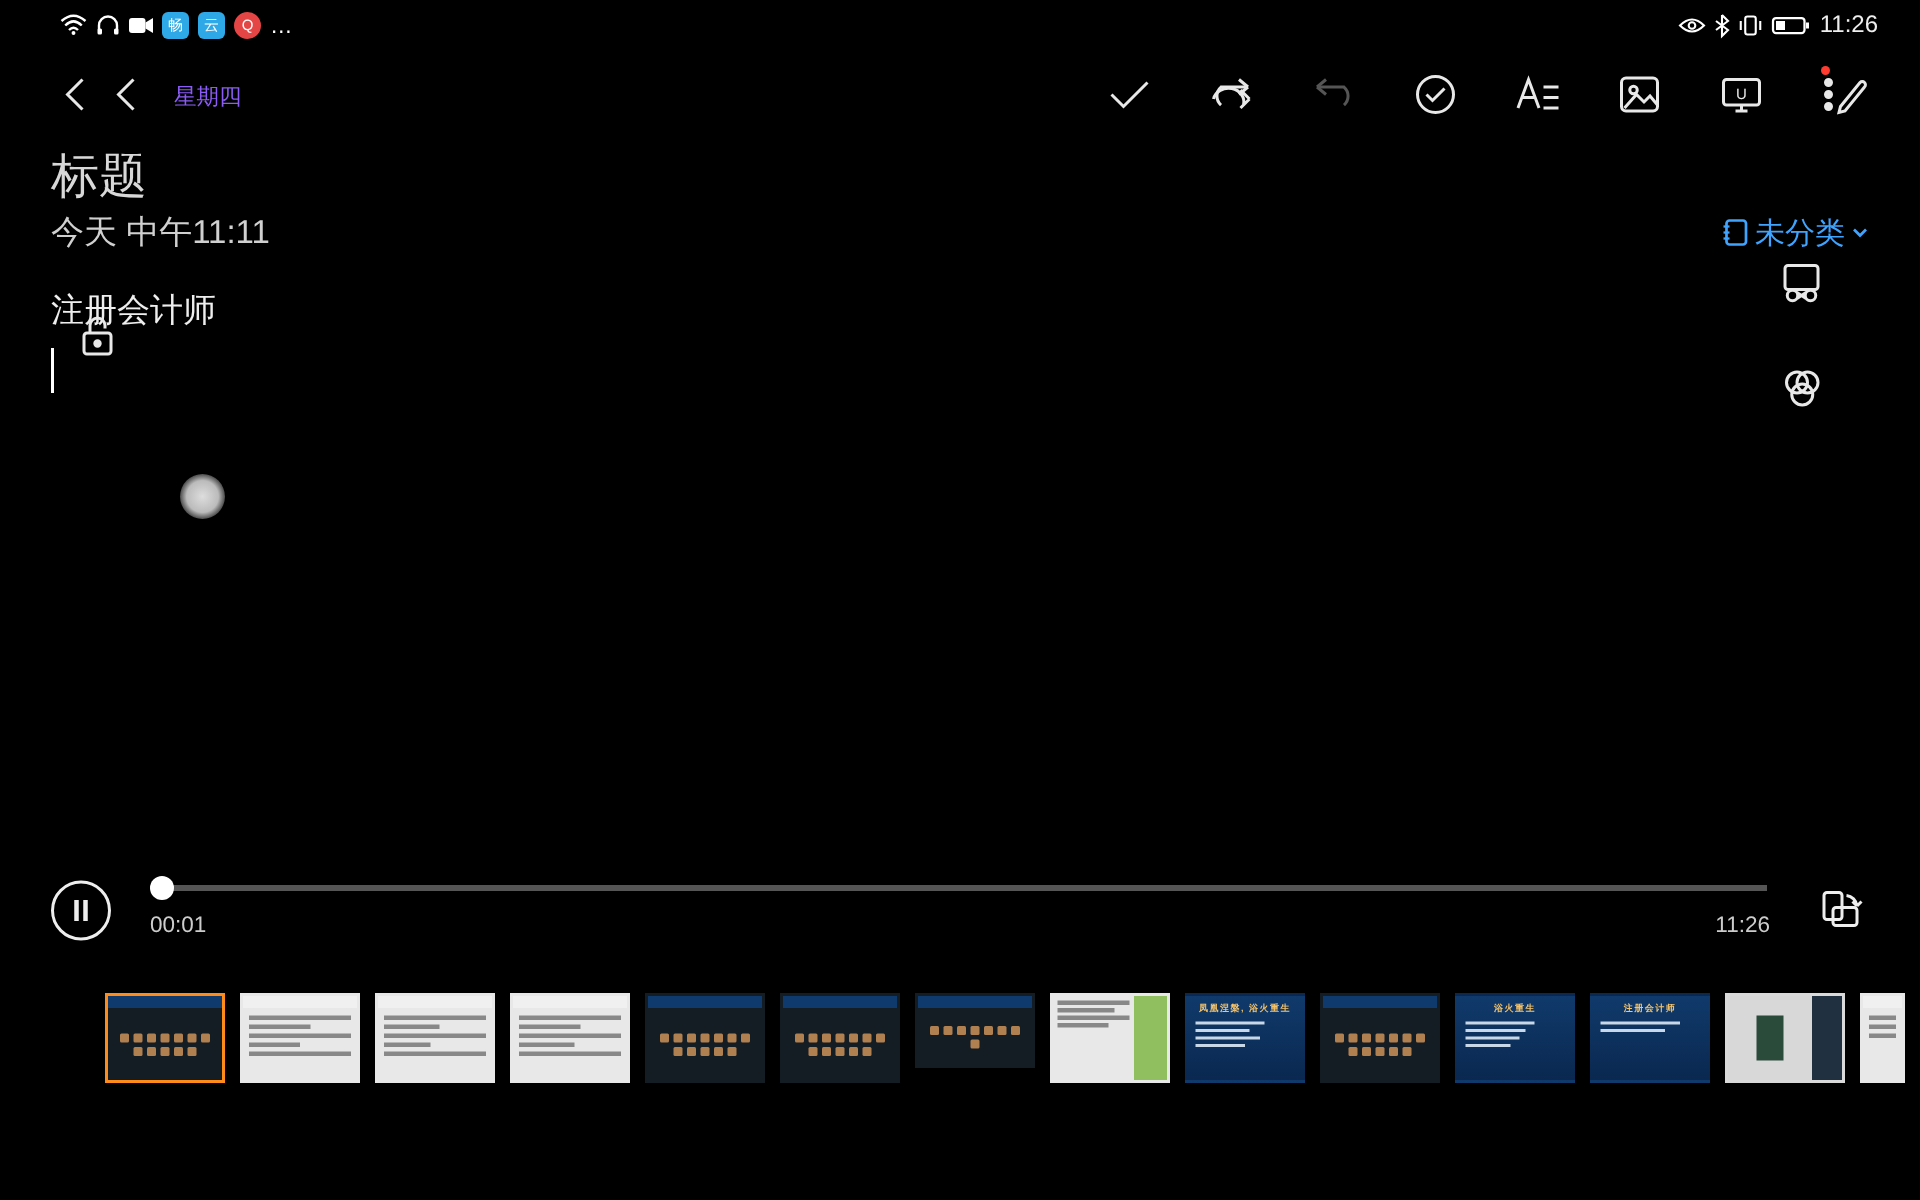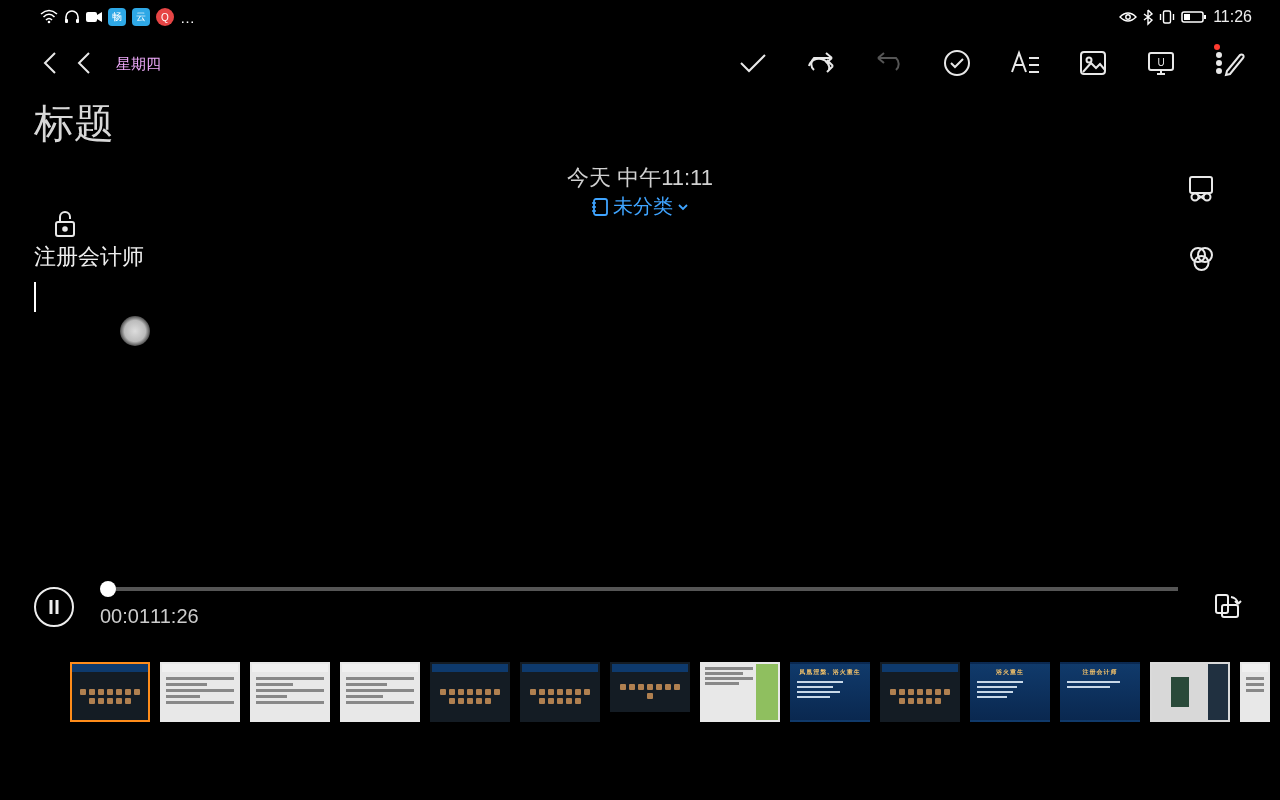--- a/index.html
+++ b/index.html
@@ -10,45 +10,45 @@
   .badge { font-size:10px; width:18px; height:18px; border-radius:4px; display:inline-flex; align-items:center; justify-content:center; }
   .badge.blue1 { background:#2ea8e6; }
   .badge.blue2 { background:#2ea8e6; }
   .badge.red { background:#e64545; border-radius:50%; }
   .dots::after { content:"\2026"; }
 
   .app-bar { display:flex; align-items:center; justify-content:space-between; padding:12px 34px 6px 34px; }
   .app-bar-left { display:flex; align-items:center; gap:10px; }
   .back-pair { display:flex; align-items:center; gap:0; }
   .title-block .date { font-size:21px; font-weight:600; color:#e8e8e8; }
-  .title-block .weekday { font-size:15px; color:#f0abfc; margin-top:2px; }
+  .title-block .weekday { font-size:15px; color:#8b5cf6; margin-top:2px; }
   .app-bar-right { display:flex; align-items:center; gap:34px; }
   .icon-btn { width:34px; height:34px; display:flex; align-items:center; justify-content:center; color:#e8e8e8; cursor:pointer; }
   .icon-btn.disabled { color:#555; }
   .icon-btn svg { stroke:currentColor; fill:none; stroke-width:2; }
 
   .page { padding:10px 34px 0 34px; position:relative; height:calc(800px - 34px - 80px - 210px); }
-  .title-input { font-size:40px; color:#d8d8d8; margin-bottom:12px; }
-  .meta-row { display:flex; justify-content:space-between; align-items:center; margin-bottom:22px;flex-direction:column; }
+  .title-input { font-size:32px; color:#d8d8d8; margin-bottom:0; }
+  .meta-row { display:flex; justify-content:space-between; align-items:center; margin-bottom:22px; }
   .created { font-size:22px; color:#d0d0d0; }
   .category { font-size:20px; color:#3fa4ff; display:flex; align-items:center; gap:4px; }
   .body-text { font-size:22px; color:#eee; }
   .cursor { display:inline-block; width:2px; height:30px; background:#fff; margin-top:10px; vertical-align:top; }
   .float-ctl { position:absolute; }
   .lock-ctl { left:48px; top:120px; }
   .touch-dot { left:120px; top:230px; width:30px; height:30px; border-radius:50%; background:radial-gradient(circle,#ddd 0%,#bbb 50%,rgba(120,120,120,.2) 80%); }
   .right-ctl-1 { right:62px; top:85px; }
   .right-ctl-2 { right:62px; top:155px; }
 
   .player { display:flex; align-items:center; padding:0 34px; height:90px; gap:26px; }
   .play-btn { width:40px; height:40px; border:2px solid #eee; border-radius:50%; display:flex; align-items:center; justify-content:center; cursor:pointer; }
   .progress-block { flex:1; display:flex; flex-direction:column; gap:8px; }
   .progress-track { height:4px; background:#555; position:relative; margin:0 2px; }
   .progress-thumb { position:absolute; left:-2px; top:-6px; width:16px; height:16px; background:#fff; border-radius:50%; }
-  .time-row { display:flex; justify-content:flex-start; font-size:20px; color:#ccc; margin-top:6px; }
+  .time-row { display:flex; justify-content:space-between; font-size:15px; color:#ccc; margin-top:6px; }
   .rotate-btn { width:40px; height:40px; display:flex; align-items:center; justify-content:center; color:#eee; cursor:pointer; }
 
   .thumbs { display:flex; gap:10px; padding:10px 0 0 70px; overflow:hidden; }
   .thumb { width:80px; height:60px; background:#141c24; flex:0 0 auto; border:2px solid transparent; display:flex; flex-direction:column; }
   .thumb.selected { border-color:#ff8c1a; }
   .thumb.light { background:#e8e8e8; }
   .thumb.blue1 { background:linear-gradient(180deg,#103a6b,#0a2850); }
   .thumb.video { background:#dadada; display:flex; flex-direction:row; }
   .thumb .bar { height:8px; background:#0e3a6d; }
   .thumb.light .bar { background:#f0f0f0; }

